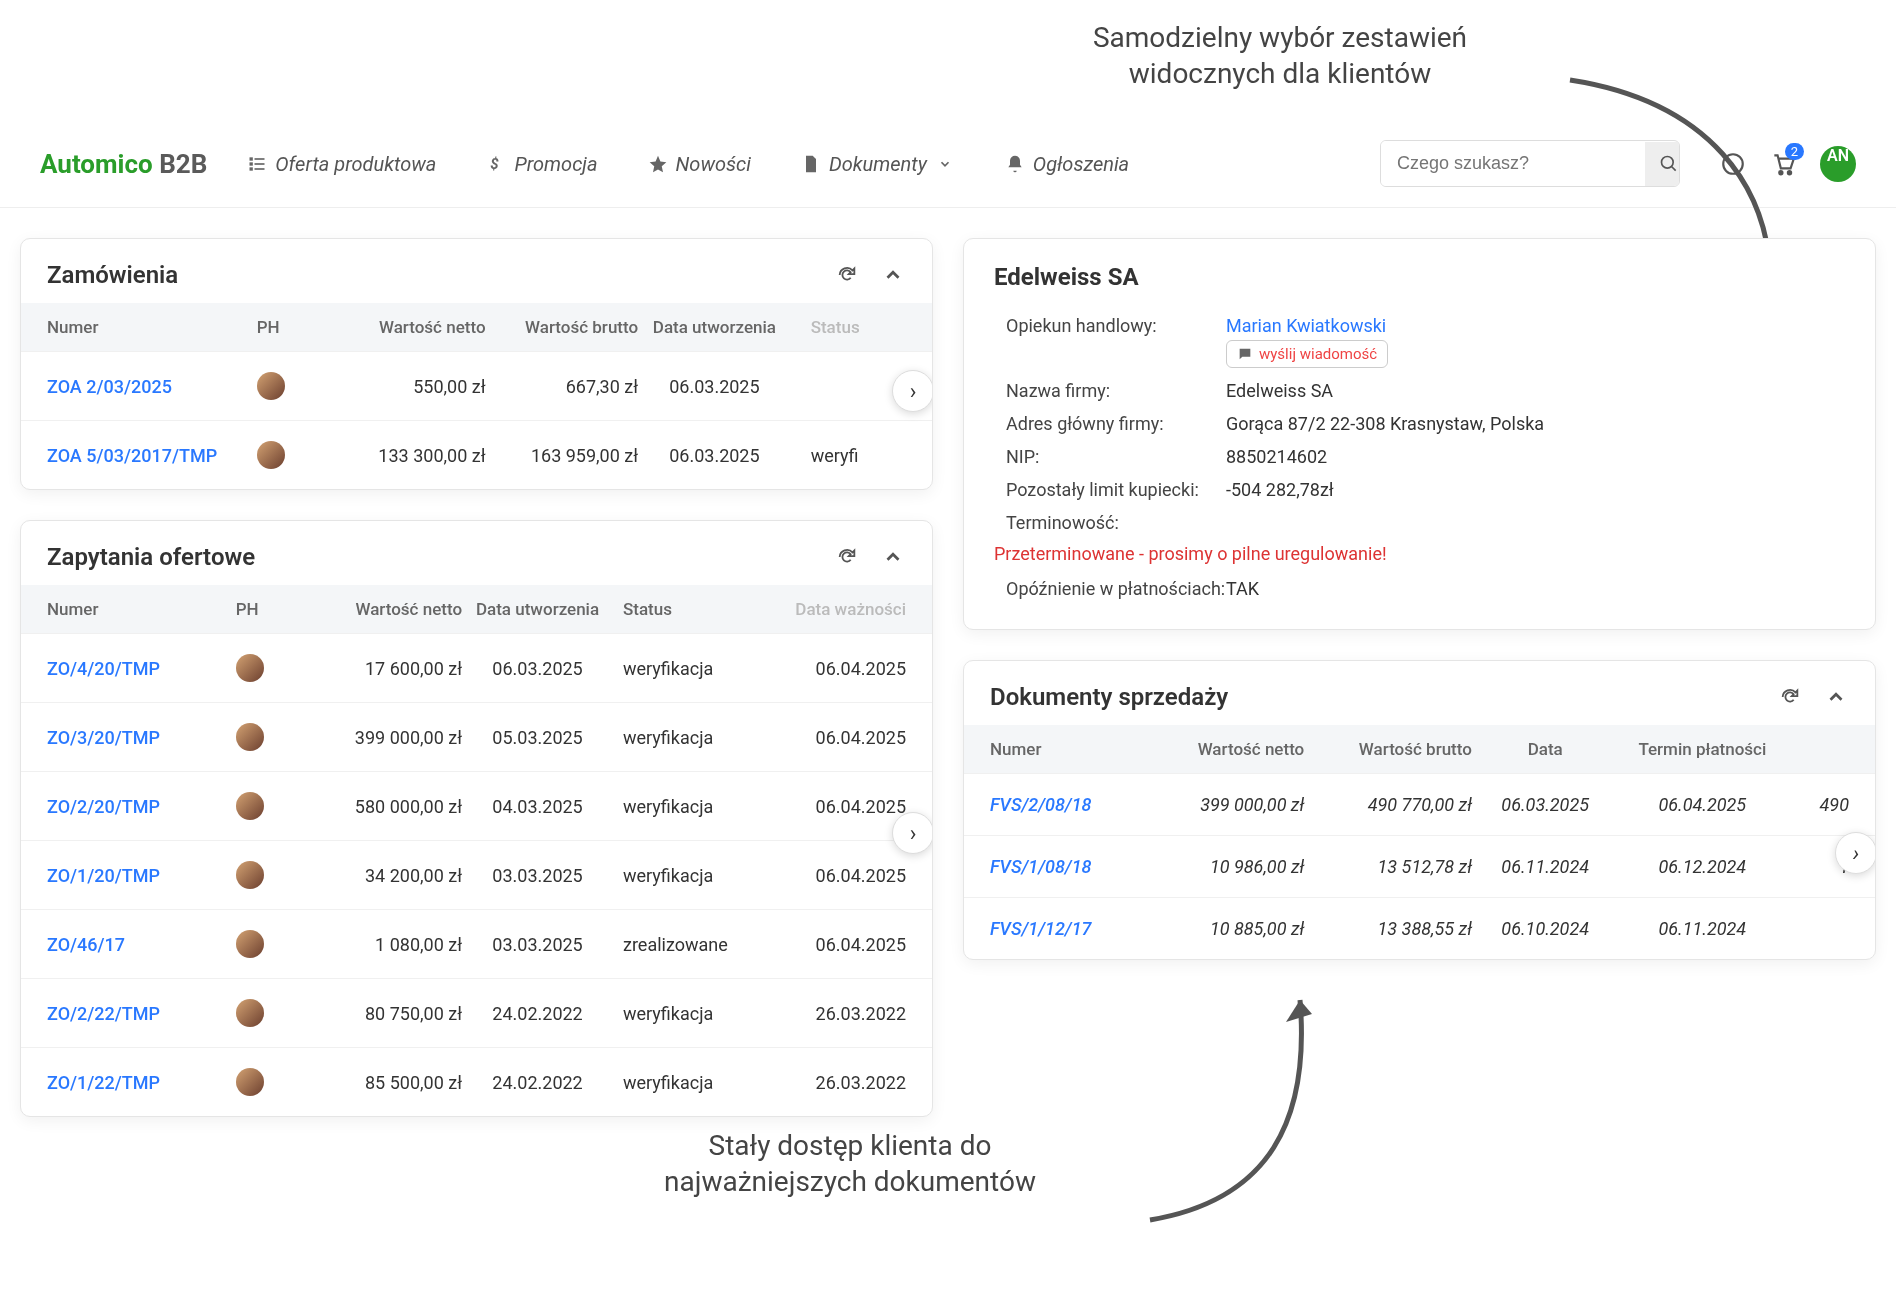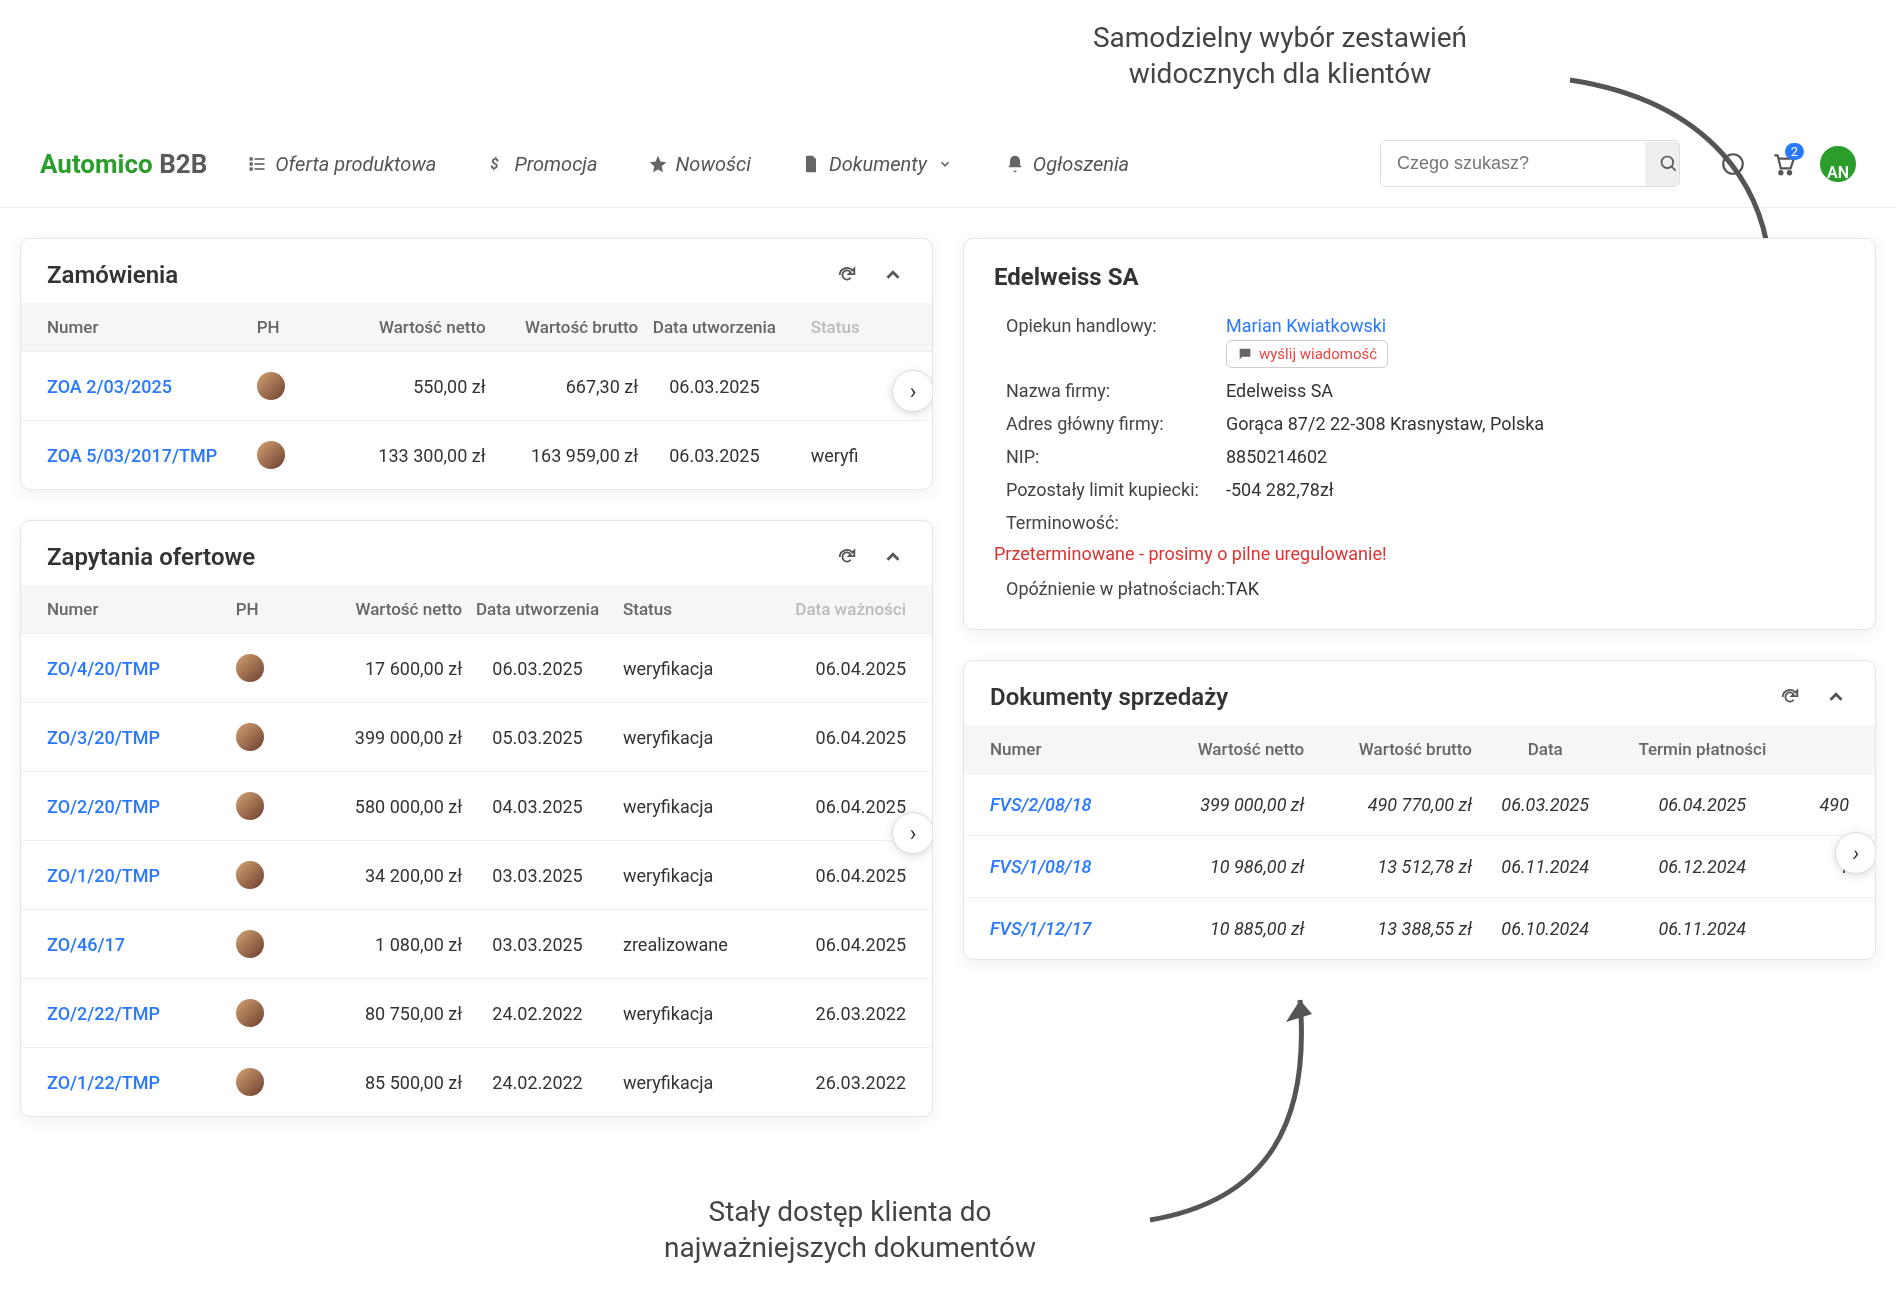--- a/index.html
+++ b/index.html
@@ -15,21 +15,21 @@
 .nav{display:flex;gap:50px;align-items:center;}
 .nav-item{display:flex;align-items:center;gap:8px;font-size:20px;color:#555;cursor:pointer;font-style:italic;}
 .nav-item .ico{width:20px;height:20px;display:inline-flex;align-items:center;justify-content:center;}
 .spacer{flex:1;}
 .searchbox{display:flex;align-items:center;border:1px solid #ddd;border-radius:6px;overflow:hidden;width:300px;}
 .searchbox input{border:none;padding:12px 16px;font-size:18px;flex:1;outline:none;color:#888;}
 .searchbox .sbtn{background:#eee;padding:12px 14px;cursor:pointer;}
 .top-icons{display:flex;align-items:center;gap:24px;}
 .cart{position:relative;}
 .badge{position:absolute;top:-8px;right:-8px;background:#2978ff;color:#fff;border-radius:10px;font-size:13px;padding:1px 6px;}
-.avatar{width:36px;height:36px;border-radius:50%;background:#2a9d2a;color:#fff;display:flex;align-items:flex-end;justify-content:center;font-size:16px;font-weight:600;}
+.avatar{width:36px;height:36px;border-radius:50%;background:#2a9d2a;color:#fff;display:flex;align-items:flex-start;justify-content:center;font-size:16px;font-weight:600;}
 
 
 .page{display:flex;gap:30px;padding:30px 20px;}
 .col{display:flex;flex-direction:column;gap:30px;}
 .col.left{flex:1;}
 .col.right{flex:1;}
 
 .card{border:1px solid #e5e5e5;border-radius:10px;background:#fff;box-shadow:0 4px 16px rgba(0,0,0,0.06);overflow:hidden;position:relative;}
 .card-head{display:flex;align-items:center;padding:22px 26px 14px;}
 .card-head h2{font-size:24px;font-weight:600;color:#333;}
@@ -65,21 +65,21 @@
 </style>
 </head>
 <body>
 
 <div class="annotation" style="top:20px;left:980px;width:600px;"><span>Samodzielny wybór zestawień<br>widocznych dla klientów</span></div>
 <svg class="arrow" style="top:60px;left:1560px;" width="300" height="280">
   <path d="M10 20 C 140 40, 220 120, 210 250" stroke="#555" stroke-width="5" fill="none"></path>
   <path d="M210 250 l -14 -20 l 28 6 z" fill="#555"></path>
 </svg>
 
-<div class="annotation" style="top:1194px;left:540px;width:620px;"><span>Stały dostęp klienta do<br>najważniejszych dokumentów</span></div>
+<div class="annotation" style="top:1128px;left:540px;width:620px;"><span>Stały dostęp klienta do<br>najważniejszych dokumentów</span></div>
 <svg class="arrow" style="top:980px;left:1130px;" width="260" height="260">
   <path d="M20 240 C 140 220, 180 140, 170 20" stroke="#555" stroke-width="5" fill="none"></path>
   <path d="M170 20 l -14 22 l 26 -8 z" fill="#555"></path>
 </svg>
 
 <div class="topbar" style="margin-top:120px;">
   <div class="logo"><span class="a">Automico </span><span class="b">B2B</span></div>
   <div class="nav">
     <div class="nav-item">
         <span class="ico">

